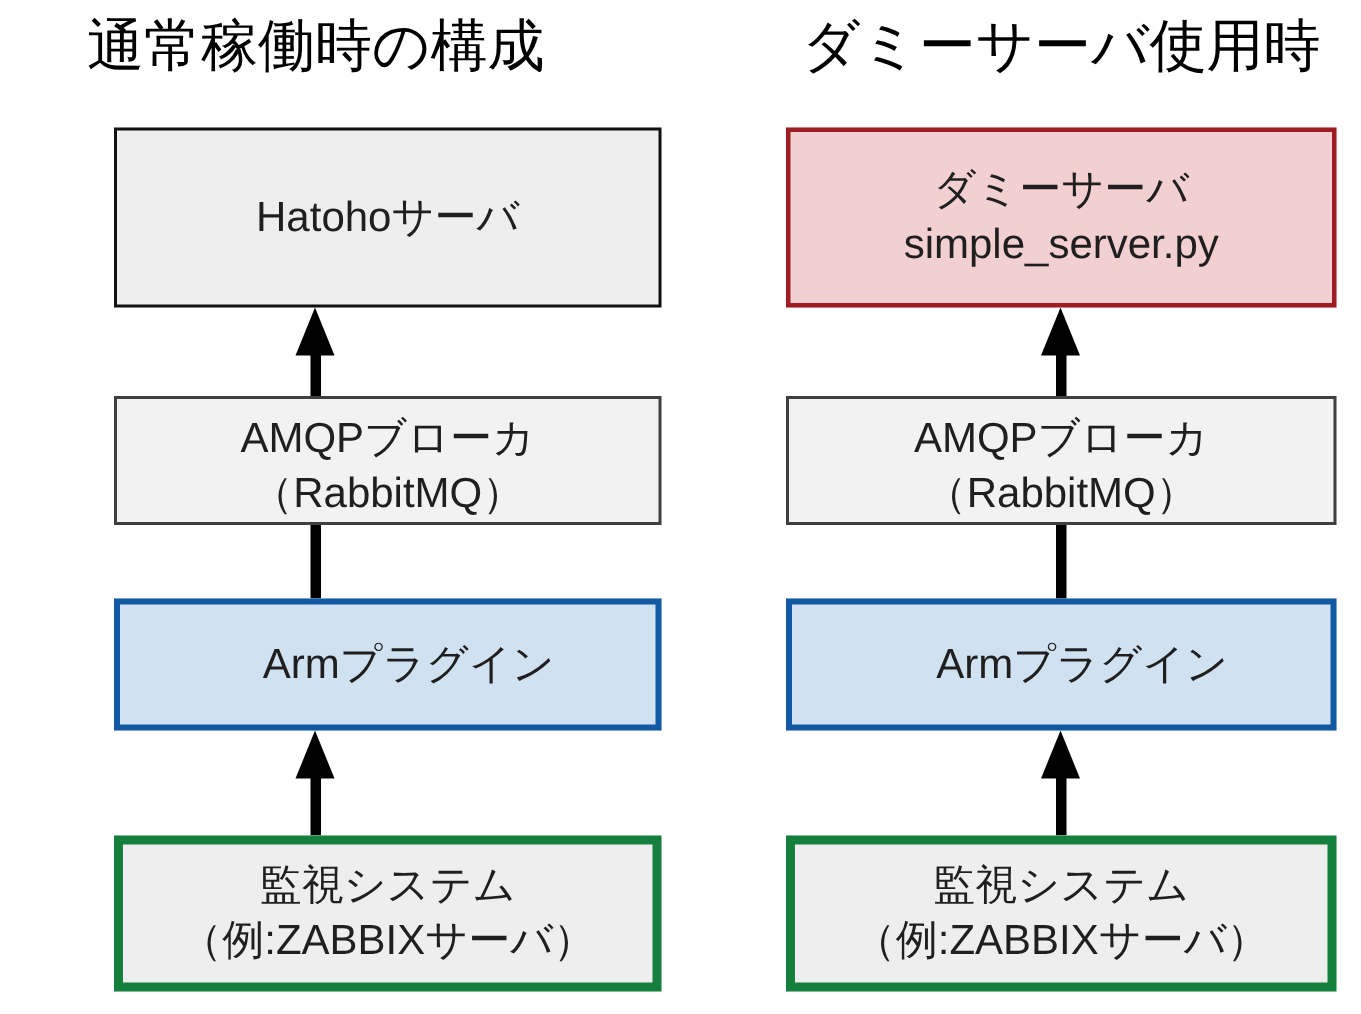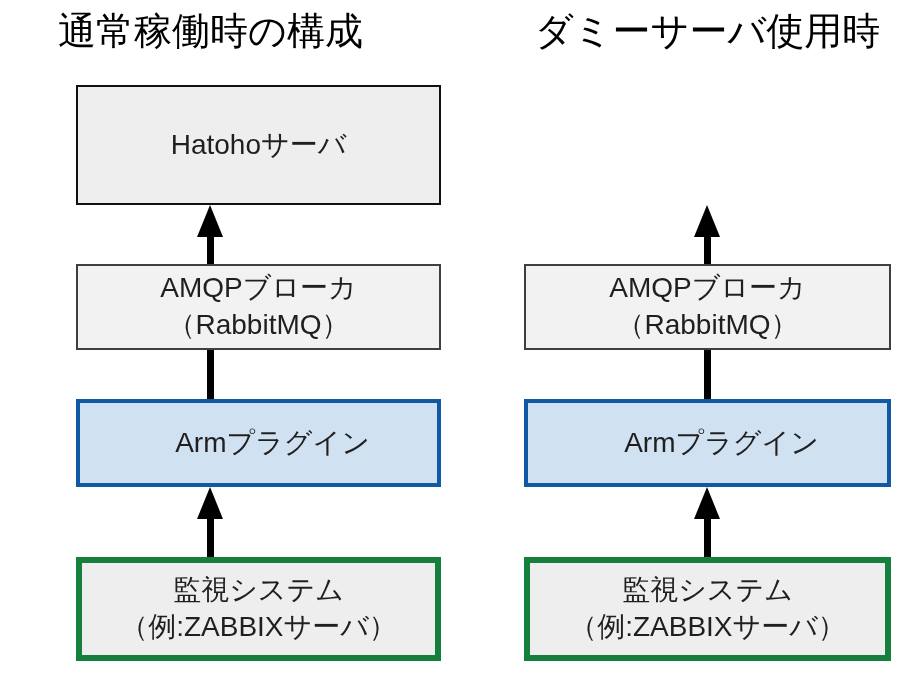--- a/index.html
+++ b/index.html
@@ -42,21 +42,21 @@
     z-index: 2;
   }
   .col-left  { left: 28px;  width: 365px; margin-left: 48px; }
   .col-right { left: 524px; width: 367px; }
   .row1 { top: 85px;  height: 120px; }
   .row2 { top: 264px; height: 86px;  }
   .row3 { top: 399px; height: 88px; padding-left: 28px;  }
   .row4 { top: 557px; height: 104px; }
 
   .style-gray-black { background: #eeeeee; border: 2px solid #111111; }
-  .style-gray-dark  { background: #f2f2f2; border: 2px solid #3f3f3f; }
+  .style-gray-dark  { background: #f2f2f2; border: 2px solid #3f3f3f; justify-content: flex-end; }
   .style-gray-mid   { background: #eeeeee; border: 6px solid #15803d; }
   .style-blue       { background: #d0e1f2; border: 4px solid #1159a2; }
   .style-pink       { background: #f2cfd1; border: 3px solid #9e1d22; }
 
   .shaft {
     position: absolute;
     width: 7px;
     background: #000000;
     z-index: 1;
   }
@@ -112,20 +112,24 @@
 
   <div class="box col-left row3 style-blue">
     <span>Armプラグイン</span>
   </div>
 
   <div class="box col-left row4 style-gray-mid">
     <span>監視システム</span>
     <span>（例:ZABBIXサーバ）</span>
   </div>
 
+  <div class="box col-right row1 style-pink">
+    <span>ダミーサーバ</span>
+    <span>simple_server.py</span>
+  </div>
 
   <div class="box col-right row2 style-gray-dark">
     <span>AMQPブローカ</span>
     <span>（RabbitMQ）</span>
   </div>
 
   <div class="box col-right row3 style-blue">
     <span>Armプラグイン</span>
   </div>
 

